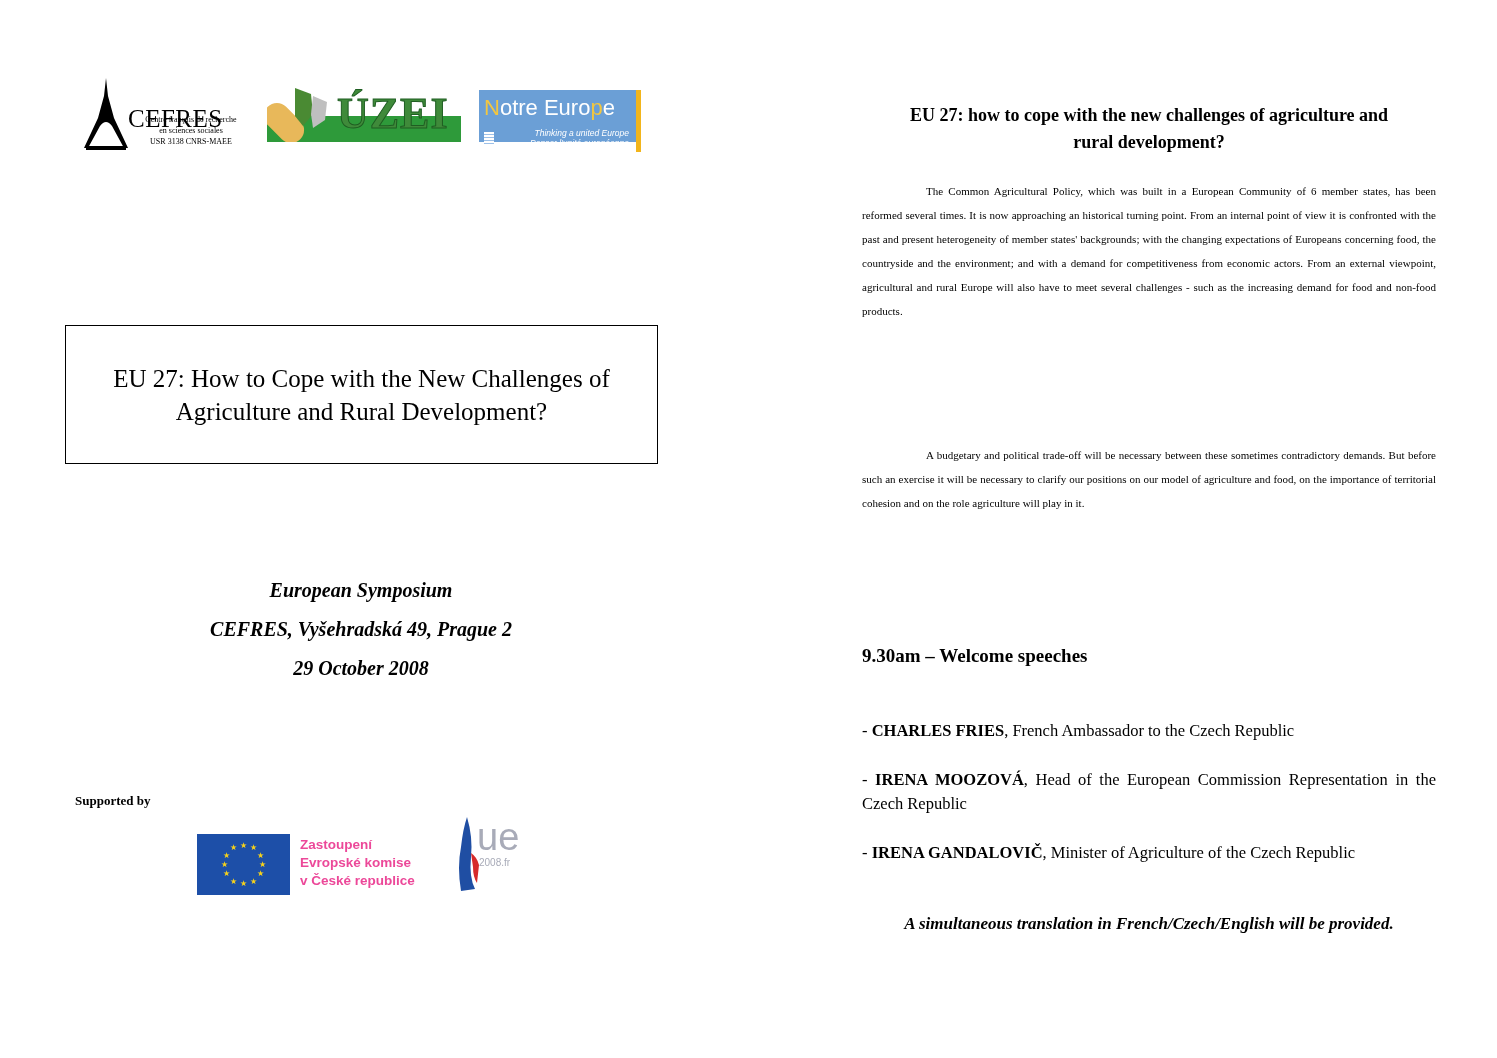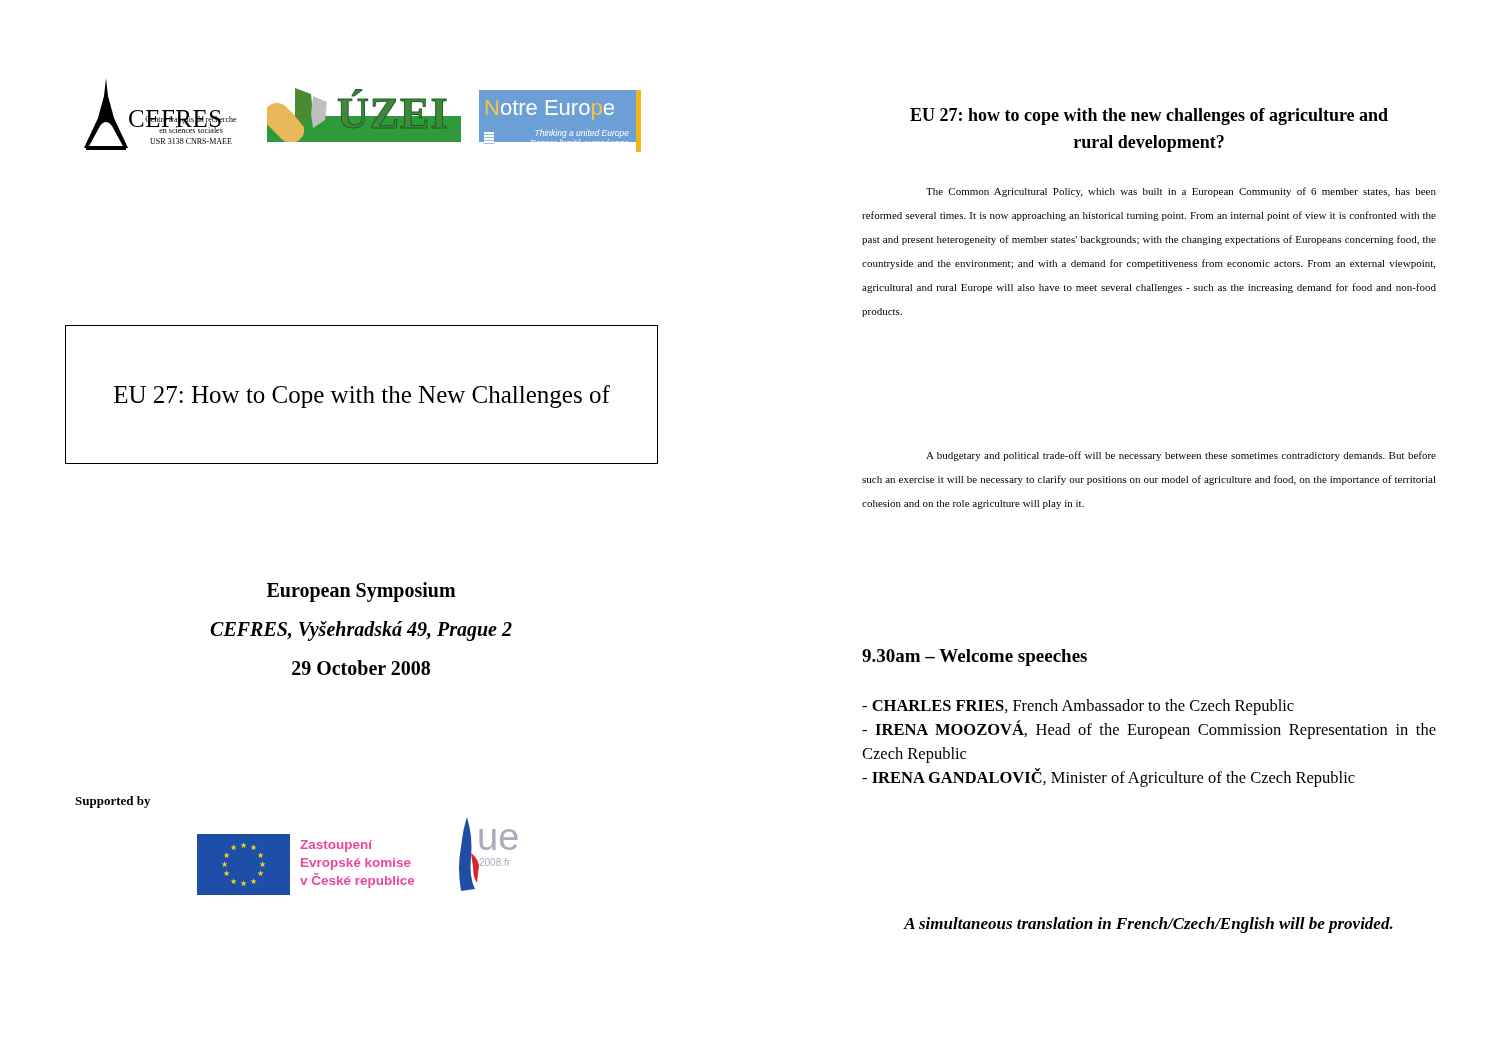--- a/index.html
+++ b/index.html
@@ -26,41 +26,41 @@
   .notre .ttl .y { color: #f2c640; }
   .notre .tag { position: absolute; left: 24px; top: 38px; font-family: "Liberation Sans", sans-serif;
                 font-style: italic; font-size: 8.5px; line-height: 10px; color: #fff; text-align: right; width: 126px; }
   .notre .sq { position: absolute; left: 5px; top: 42px; width: 10px; height: 12px;
                background: repeating-linear-gradient(#fff 0 2px, #9cc0e8 2px 3px); }
 
   
   .title-box { left: 65px; top: 325px; width: 593px; height: 139px; border: 1.5px solid #000;
                box-sizing: border-box; display: flex; align-items: center; justify-content: center; }
   .title-box p { margin: 0; text-align: center; font-size: 25px; line-height: 33px; font-family: "Liberation Serif", serif; }
-  .symp { left: 140px; width: 442px; text-align: center; font-size: 20px; font-weight: bold; }
+  .symp { left: 140px; width: 442px; text-align: center; font-size: 20px; font-weight: bold; font-style: italic; }
   .supported { left: 75px; top: 793px; font-size: 13px; font-weight: bold; }
   .eu-logo { left: 197px; top: 834px; width: 237px; height: 61px; }
   .eu-flag { position: absolute; left: 0; top: 0; width: 93px; height: 61px; background: #1d4fa8; }
   .eu-flag span { position: absolute; color: #f7d21b; font-size: 8px; line-height: 8px; }
   .eu-text { position: absolute; left: 103px; top: 2px; font-family: "Liberation Sans", sans-serif;
              font-weight: bold; font-size: 13.5px; line-height: 18px; color: #ec4899; white-space: nowrap; }
   .ue-logo { left: 457px; top: 817px; width: 70px; height: 75px; }
   .ue-logo .ue { position: absolute; left: 20px; top: 0px; font-family: "Liberation Sans", sans-serif;
                  font-size: 38px; color: #a8abb8; line-height: 40px; }
   .ue-logo .yr { position: absolute; left: 22px; top: 40px; font-family: "Liberation Sans", sans-serif;
                  font-size: 10px; color: #a8abb8; }
 
   
   .r-title { left: 862px; top: 102px; width: 574px; text-align: center; font-size: 18px; font-weight: bold; line-height: 27px; }
   .para { left: 862px; width: 574px; font-size: 11px; line-height: 24px; text-align: justify;
           text-align-last: left; margin: 0; }
   .para .ind { display: inline-block; width: 64px; }
   .session { left: 862px; top: 645px; font-size: 19px; font-weight: bold; }
   .speakers { left: 862px; top: 694px; width: 574px; font-size: 16.5px; line-height: 24px; }
-  .speakers div { text-align: justify; text-align-last: left; }
+  .speakers div { text-align: justify; text-align-last: left; margin-top: 25px; }
   .note { left: 862px; top: 914px; width: 574px; text-align: center; font-size: 17px;
           font-style: italic; font-weight: bold; }
 </style>
 </head>
 <body>
 
 <div class="abs cefres">
   <svg class="tower" width="44" height="72" viewBox="0 0 44 72">
     <path d="M22 0 L24 18 L30 40 L44 70 L40 70 L28 48 L16 48 L4 70 L0 70 L14 40 L20 18 Z" fill="#000"></path>
     <path d="M16 48 Q22 40 28 48 Z" fill="#fff"></path>
@@ -90,20 +90,21 @@
   <div class="sq"></div>
   <div class="tag">
     <div>Thinking a united Europe</div>
     <div>Penser l'unité européenne</div>
   </div>
 </div>
 
 <div class="abs title-box">
   <p>
     <span>EU 27:  How to Cope with the New Challenges of</span><br>
+    <span>Agriculture and Rural Development?</span>
   </p>
 </div>
 
 <div class="abs symp" style="top:579px">European Symposium</div>
 <div class="abs symp" style="top:618px; font-style:italic">CEFRES, Vyšehradská 49, Prague 2</div>
 <div class="abs symp" style="top:657px">29 October 2008</div>
 
 <div class="abs supported">Supported by</div>
 
 <div class="abs eu-logo">

